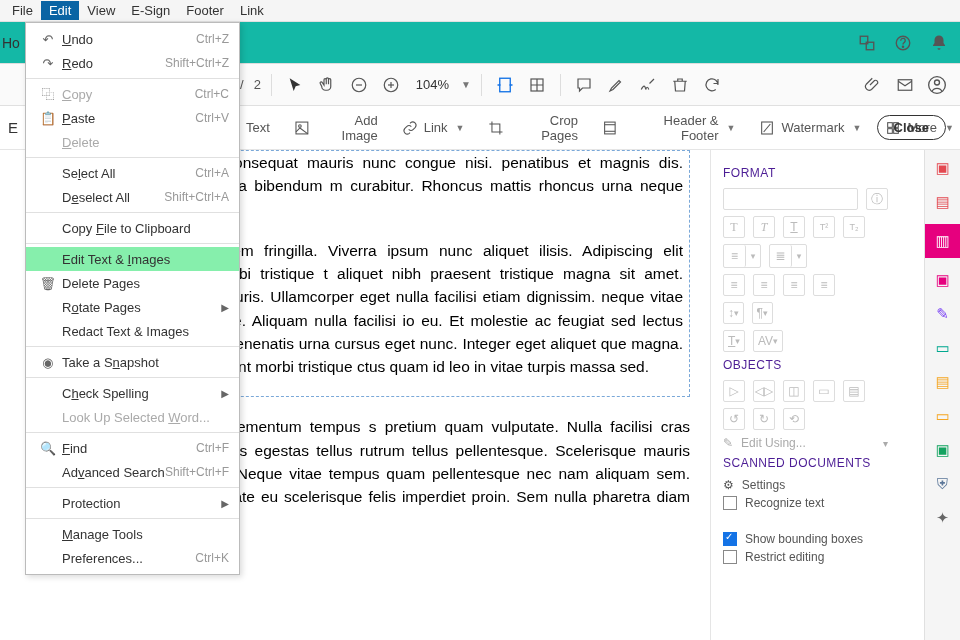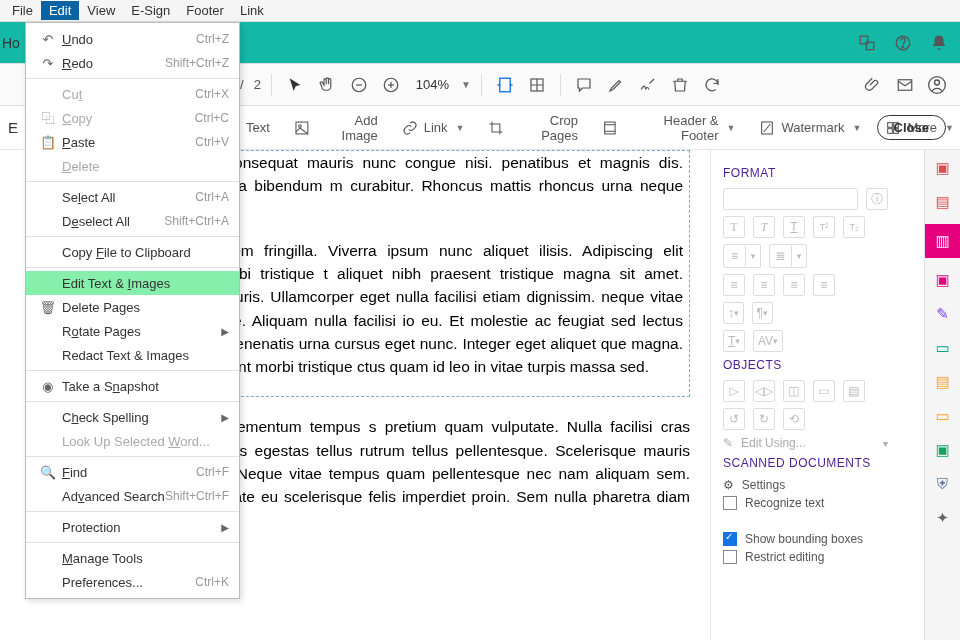--- a/index.html
+++ b/index.html
@@ -332,25 +332,20 @@
       <span class="dd-label"><u>U</u>ndo</span>
       <span class="dd-short">Ctrl+Z</span>
     </div>
     <div class="dd-item">
       <span class="dd-icon">↷</span>
       <span class="dd-label"><u>R</u>edo</span>
       <span class="dd-short">Shift+Ctrl+Z</span>
     </div>
     <div class="dd-sep"></div>
     <div class="dd-item disabled">
-      <span class="dd-icon"></span>
-      <span class="dd-label">Cu<u>t</u></span>
-      <span class="dd-short">Ctrl+X</span>
-    </div>
-    <div class="dd-item disabled">
       <span class="dd-icon">⿻</span>
       <span class="dd-label"><u>C</u>opy</span>
       <span class="dd-short">Ctrl+C</span>
     </div>
     <div class="dd-item">
       <span class="dd-icon">📋</span>
       <span class="dd-label"><u>P</u>aste</span>
       <span class="dd-short">Ctrl+V</span>
     </div>
     <div class="dd-item disabled">

